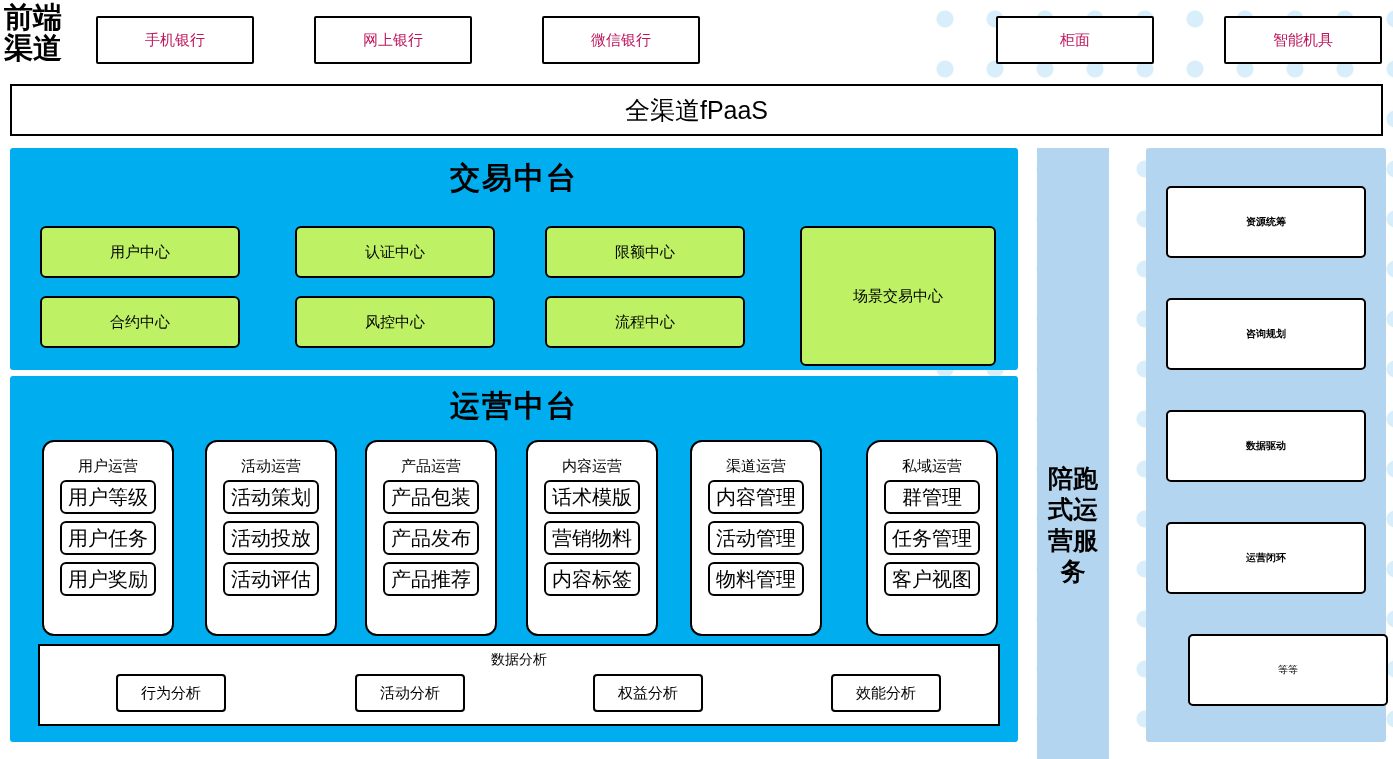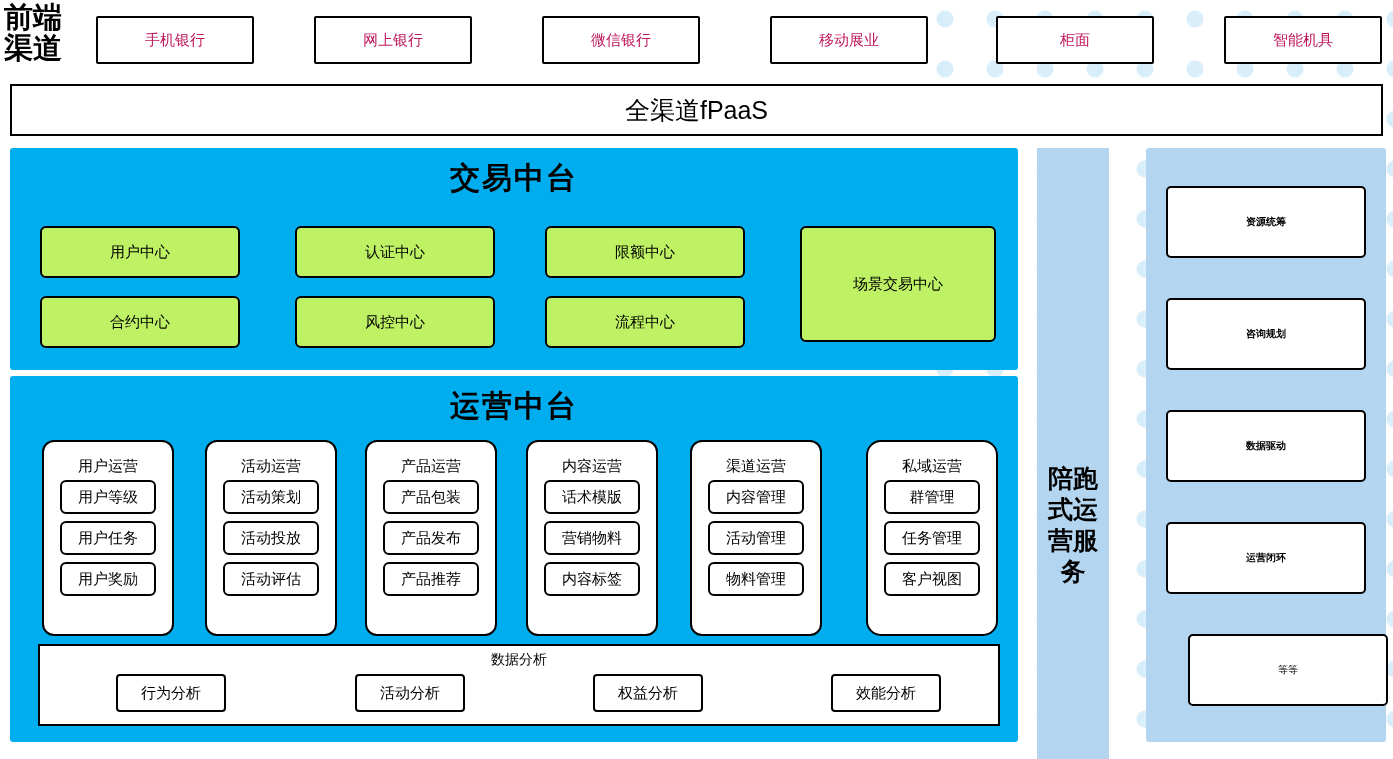--- a/index.html
+++ b/index.html
@@ -54,35 +54,35 @@
   #oper-panel .panel-title{top:10px;}
 
   .wbox{
     position:absolute;background:#bef264;border:2.5px solid #000;border-radius:6px;
     box-sizing:border-box;display:flex;align-items:center;justify-content:center;
     font-size:15px;color:#000;text-align:center;
   }
 
   
   .trade-cell{width:200px;height:52px;}
-  .trade-wide{left:790px;top:78px;width:196px;height:116px;}
+  .trade-wide{left:790px;top:78px;width:196px;height:140px;}
 
   
   .opgroup{
     position:absolute;top:64px;width:132px;height:196px;
     background:#fff;border:2.5px solid #000;border-radius:12px;box-sizing:border-box;
     display:flex;flex-direction:column;align-items:center;
   }
   .opgroup .g-title{
     font-size:15px;color:#000;margin-top:15px;margin-bottom:5px;line-height:18px;
   }
   .opgroup .g-item{
     width:96px;height:34px;margin-bottom:7px;
     background:#fff;border:2.5px solid #000;border-radius:6px;box-sizing:border-box;
-    display:flex;align-items:center;justify-content:center;font-size:15px;color:#000;
+    display:flex;align-items:center;justify-content:center;font-size:20px;color:#000;
   }
 
   
   #analysis{
     position:absolute;left:28px;top:268px;width:962px;height:82px;
     background:#fff;border:2.5px solid #000;border-radius:0;box-sizing:border-box;
   }
   #analysis .a-title{
     position:absolute;left:0;top:5px;width:100%;text-align:center;
     font-size:14px;color:#000;
@@ -127,21 +127,20 @@
 <div id="stage">
 
   <div class="front-label">
     <div>前端</div>
     <div>渠道</div>
   </div>
 
   <div class="chan-box" style="left:96px;width:158px;">手机银行</div>
   <div class="chan-box" style="left:314px;width:158px;">网上银行</div>
   <div class="chan-box" style="left:542px;width:158px;">微信银行</div>
-  <div class="chan-box" style="left:770px;width:158px;">移动展业</div>
   <div class="chan-box" style="left:996px;width:158px;">柜面</div>
   <div class="chan-box" style="left:1224px;width:158px;">智能机具</div>
 
   <div class="fpaas">全渠道fPaaS</div>
 
   <div class="cyan" id="trade-panel">
     <div class="panel-title">交易中台</div>
 
     <div class="wbox trade-cell" style="left:30px;top:78px;">用户中心</div>
     <div class="wbox trade-cell" style="left:285px;top:78px;">认证中心</div>

